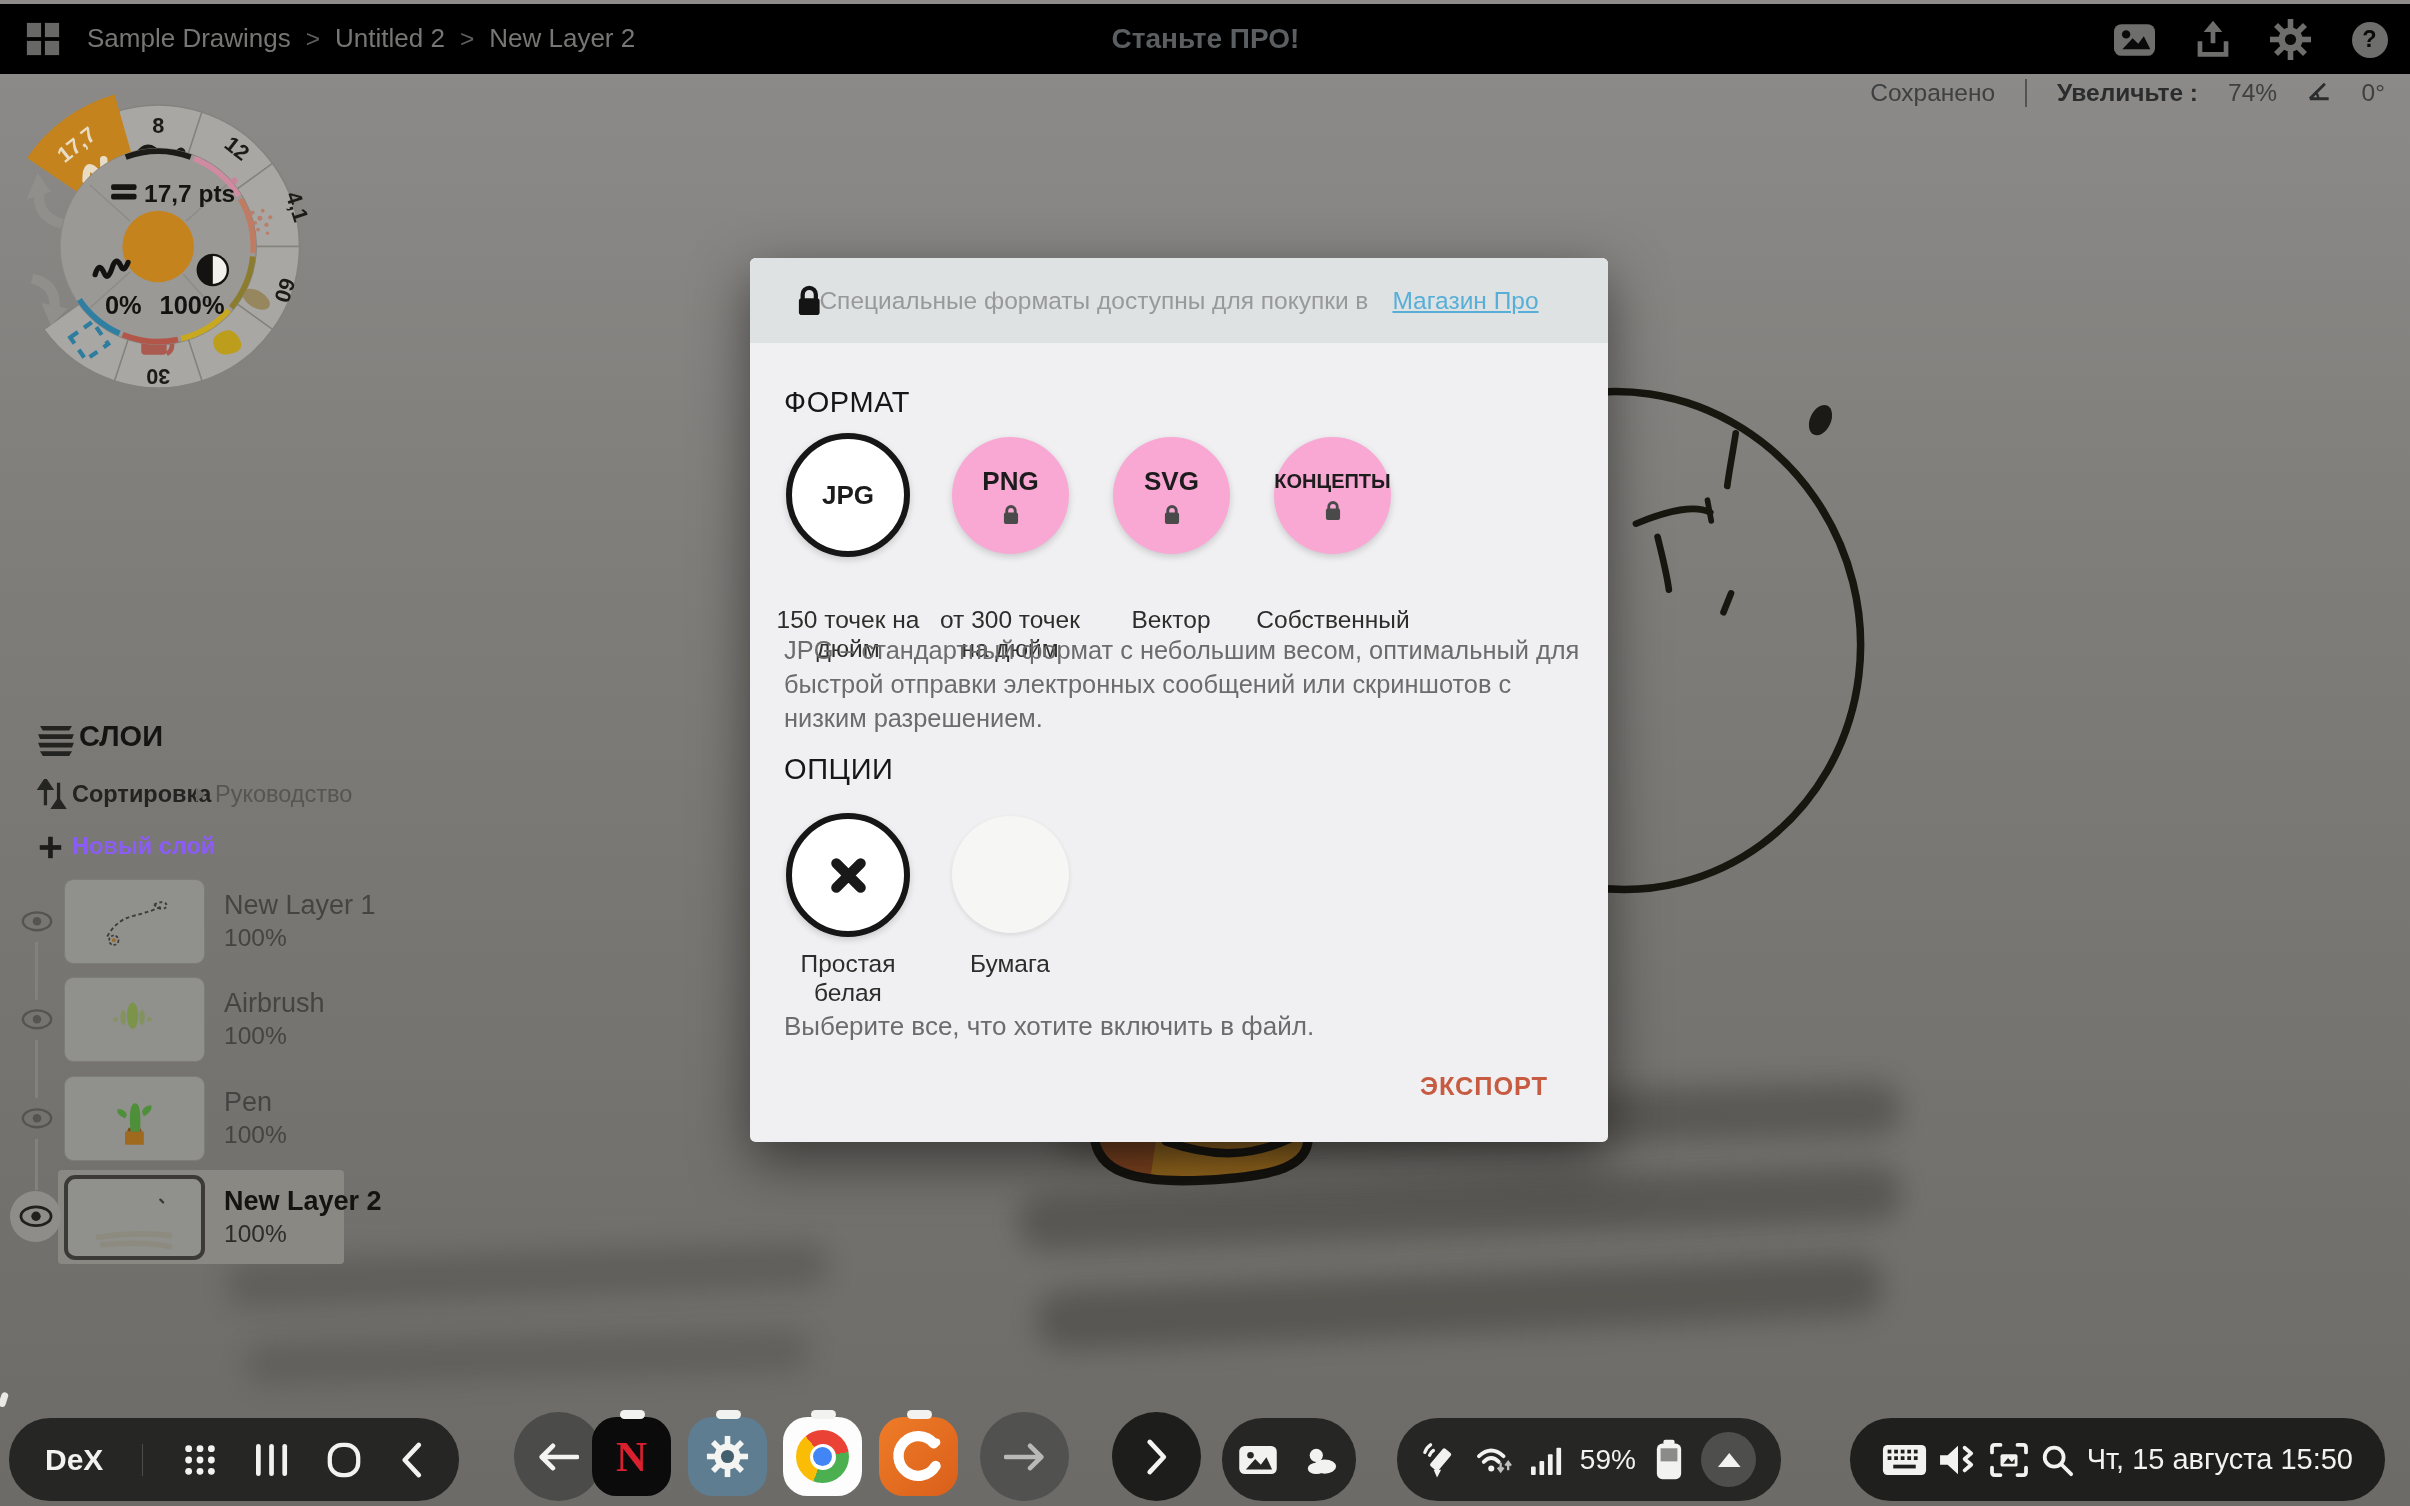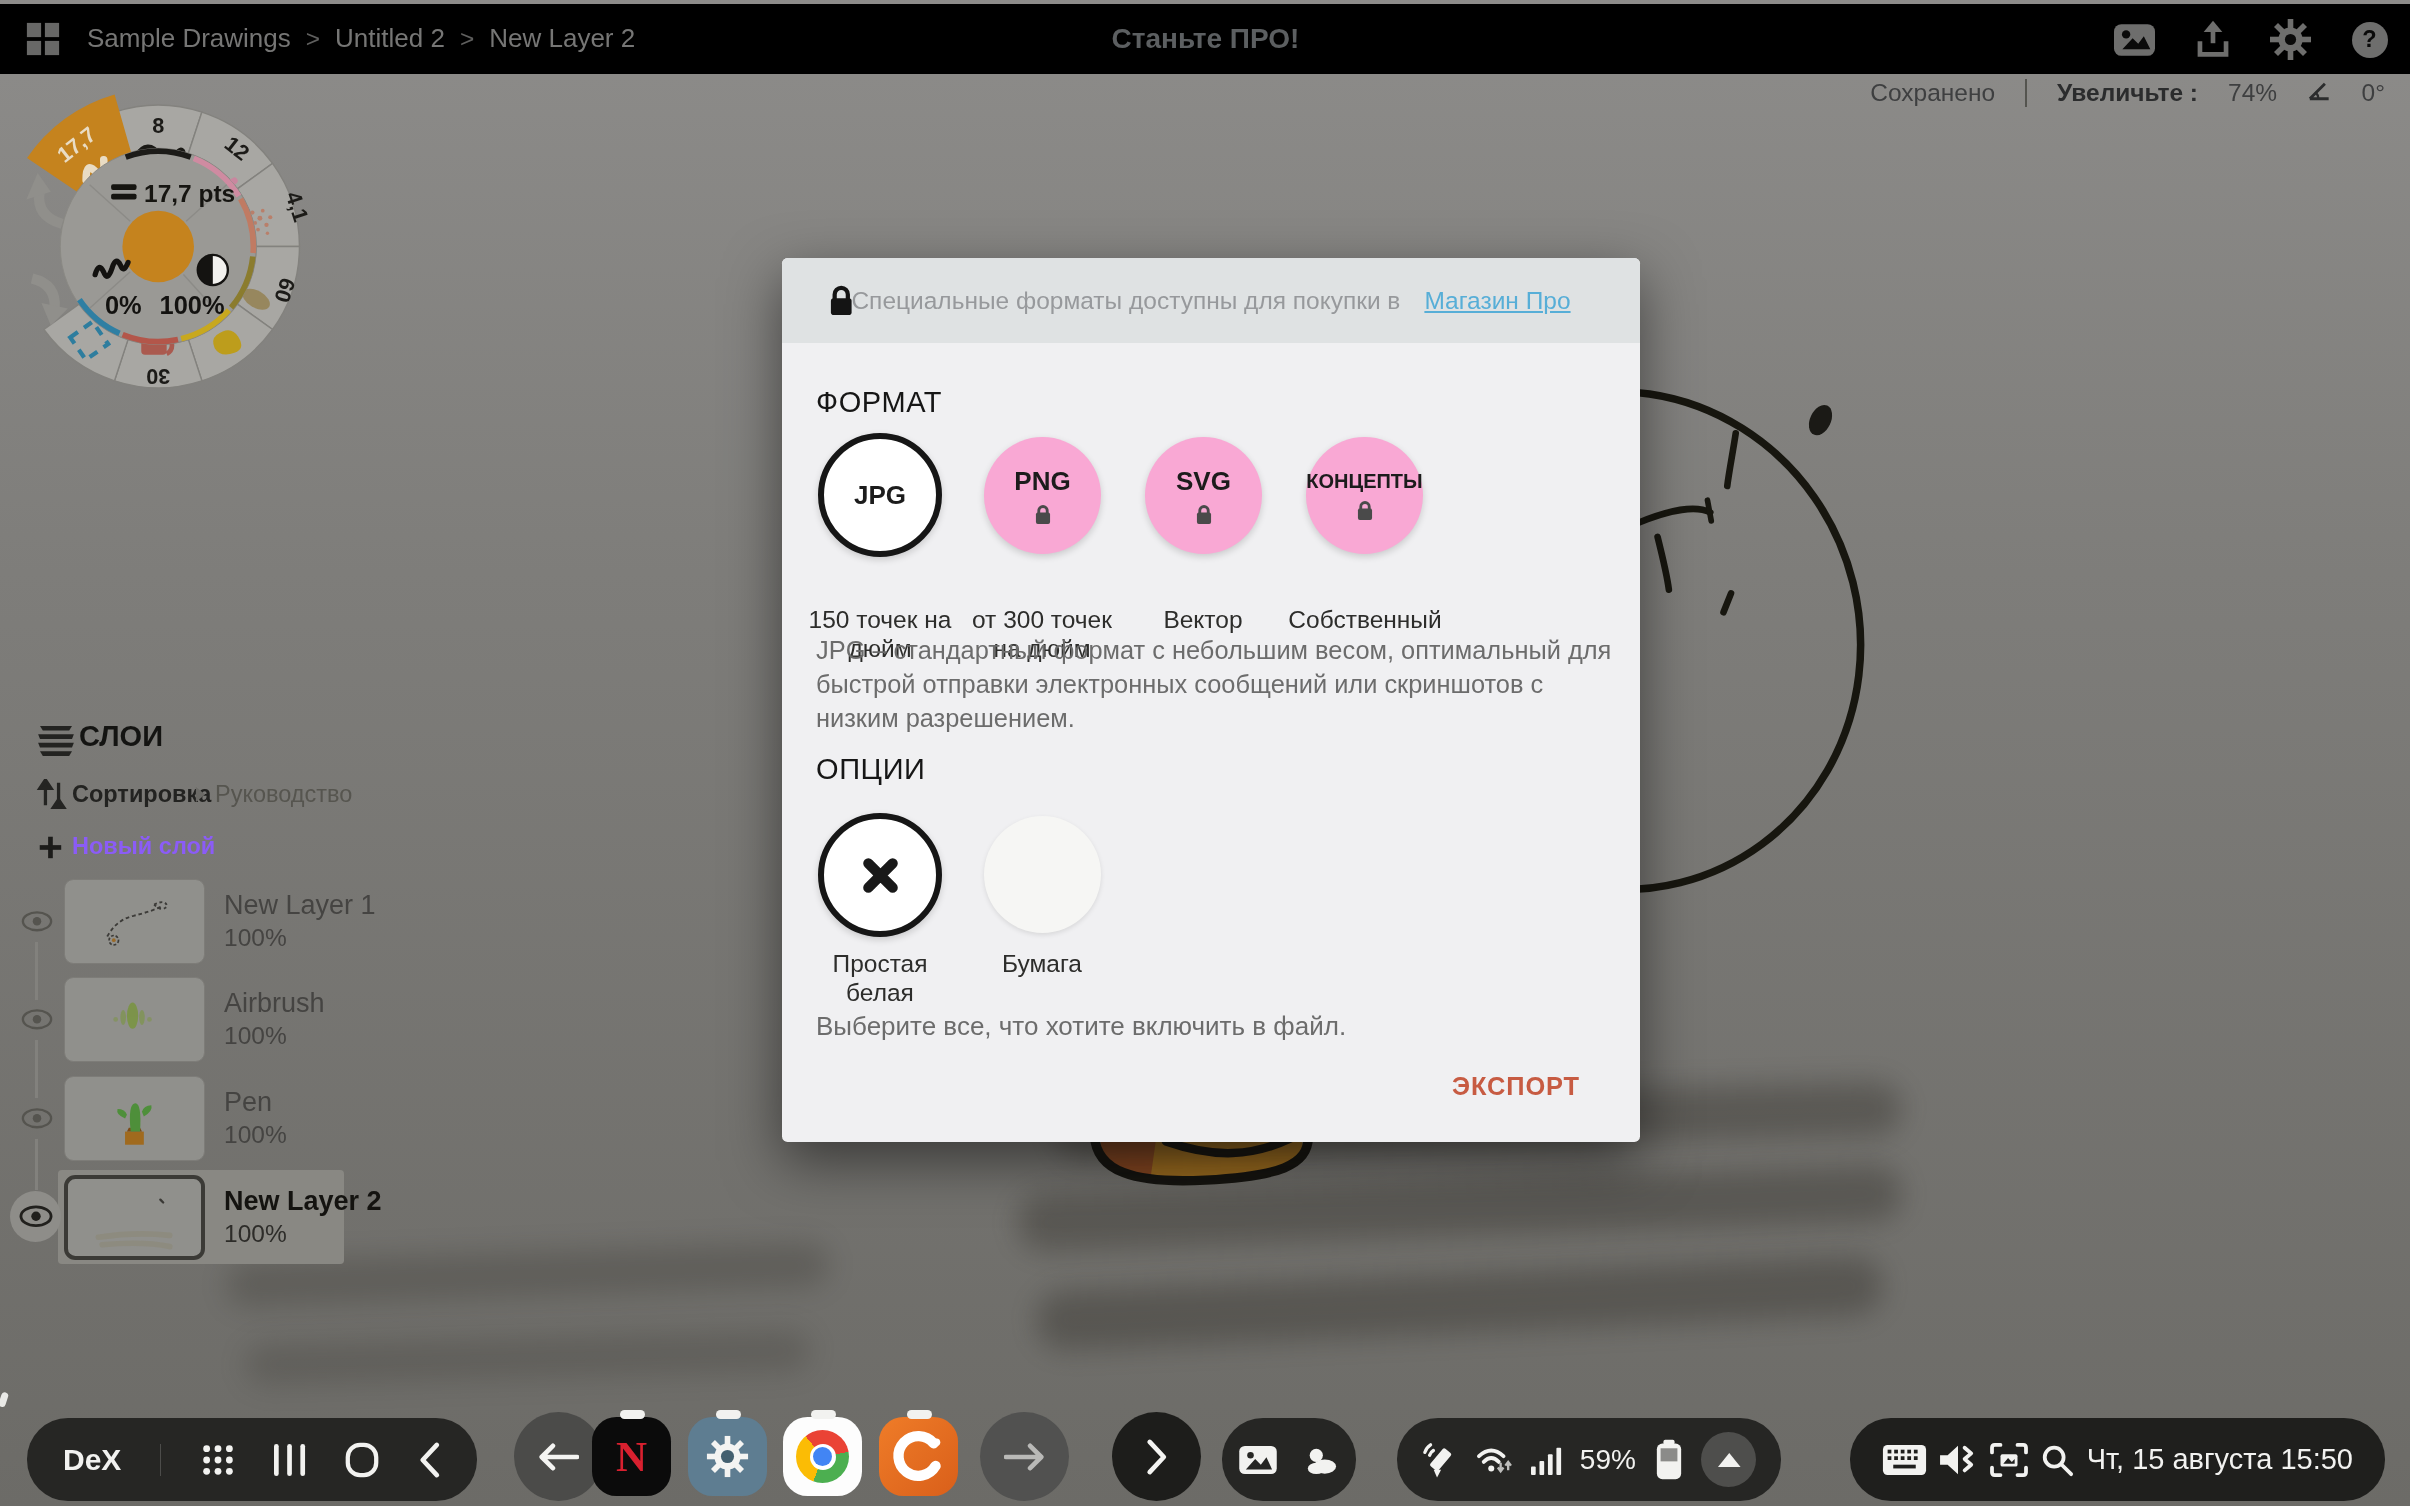--- a/index.html
+++ b/index.html
@@ -19,21 +19,21 @@
   .statusrow{position:absolute;top:79px;right:26px;display:flex;gap:30px;font-size:24.5px;color:#3e3f40;z-index:5}
   .statusdiv{width:1.9px;height:28px;background:#54544f}
   
   .lp-text{position:absolute;color:#8b5cf6}
   .thumb{position:absolute;left:64px;top:0;width:141px;height:85px;background:#90908c;border:1.9px solid #7d7c78;border-radius:9.4px;box-sizing:border-box;overflow:hidden}
   .thumb.sel{border:4.7px solid #3b3a36;border-radius:11.3px}
   .lname{position:absolute;left:224px;top:11.3px;font-size:27px;color:#454442;white-space:nowrap}
   .lop{position:absolute;left:224px;top:45px;font-size:24.5px;color:#454442}
   .conn{position:absolute;left:35px;width:2.8px;background:#82817d}
   
-  .dialog{position:absolute;left:782px;top:258px;width:858px;height:884px;background:#f0f0f2;border-radius:5.6px;
+  .dialog{position:absolute;left:750px;top:258px;width:858px;height:884px;background:#f0f0f2;border-radius:5.6px;
     box-shadow:0 19px 56px rgba(0,0,0,.5);z-index:40}
   .banner{position:absolute;left:0;top:0;width:858px;height:85px;background:#dfe2e3;border-radius:5.6px 5.6px 0 0;
     display:flex;align-items:center;justify-content:center;font-size:24.5px;color:#97999c}
   .banner a{color:#57aed7;text-decoration:underline;margin-left:24px}
   .sect{position:absolute;left:34px;font-size:29px;font-weight:normal;color:#161616;letter-spacing:0.6px}
   .fmt{position:absolute;border-radius:50%;background:#f9a8d4;box-shadow:0 2.8px 7.5px rgba(0,0,0,.16);
     display:flex;flex-direction:column;align-items:center;justify-content:center;box-sizing:border-box}
   .fmt.sel{border:6.6px solid #161616;background:#fff}
   .fmt .flabel{font-size:26px;font-weight:bold;color:#1c1c1c}
   .sub{position:absolute;width:166px;text-align:center;font-size:24.5px;line-height:29px;color:#2d2d2b}
@@ -392,21 +392,21 @@
   </div>
   <div class="fmt" style="left:202px;top:558px;width:117px;height:117px;background:#f6f6f4;box-shadow:0 1.9px 5.6px rgba(0,0,0,.10)"></div>
 
   <div class="sub" style="left:15px;top:691px">Простая белая</div>
   <div class="sub" style="left:177px;top:691px">Бумага</div>
 
   <div class="hint">Выберите все, что хотите включить в файл.</div>
   <div class="exportbtn">ЭКСПОРТ</div>
 </div>
 
-<div class="pill" style="left:27px;width:450px;justify-content:space-between;padding:12px 36px;box-sizing:border-box">
+<div class="pill" style="left:9px;width:450px;justify-content:space-between;padding:12px 36px;box-sizing:border-box">
   <span style="color:#f2f2f0;font-weight:bold;font-size:30px">DeX</span>
   <span style="width:1.9px;height:32px;background:#4c4c4a"></span>
   <svg width="36" height="36" viewBox="0 0 38 38">
     <g fill="#f2f2f0">
       <circle cx="7" cy="7" r="3.6"></circle>
         <circle cx="19" cy="7" r="3.6"></circle>
         <circle cx="31" cy="7" r="3.6"></circle>
       <circle cx="7" cy="19" r="3.6"></circle>
         <circle cx="19" cy="19" r="3.6"></circle>
         <circle cx="31" cy="19" r="3.6"></circle>

